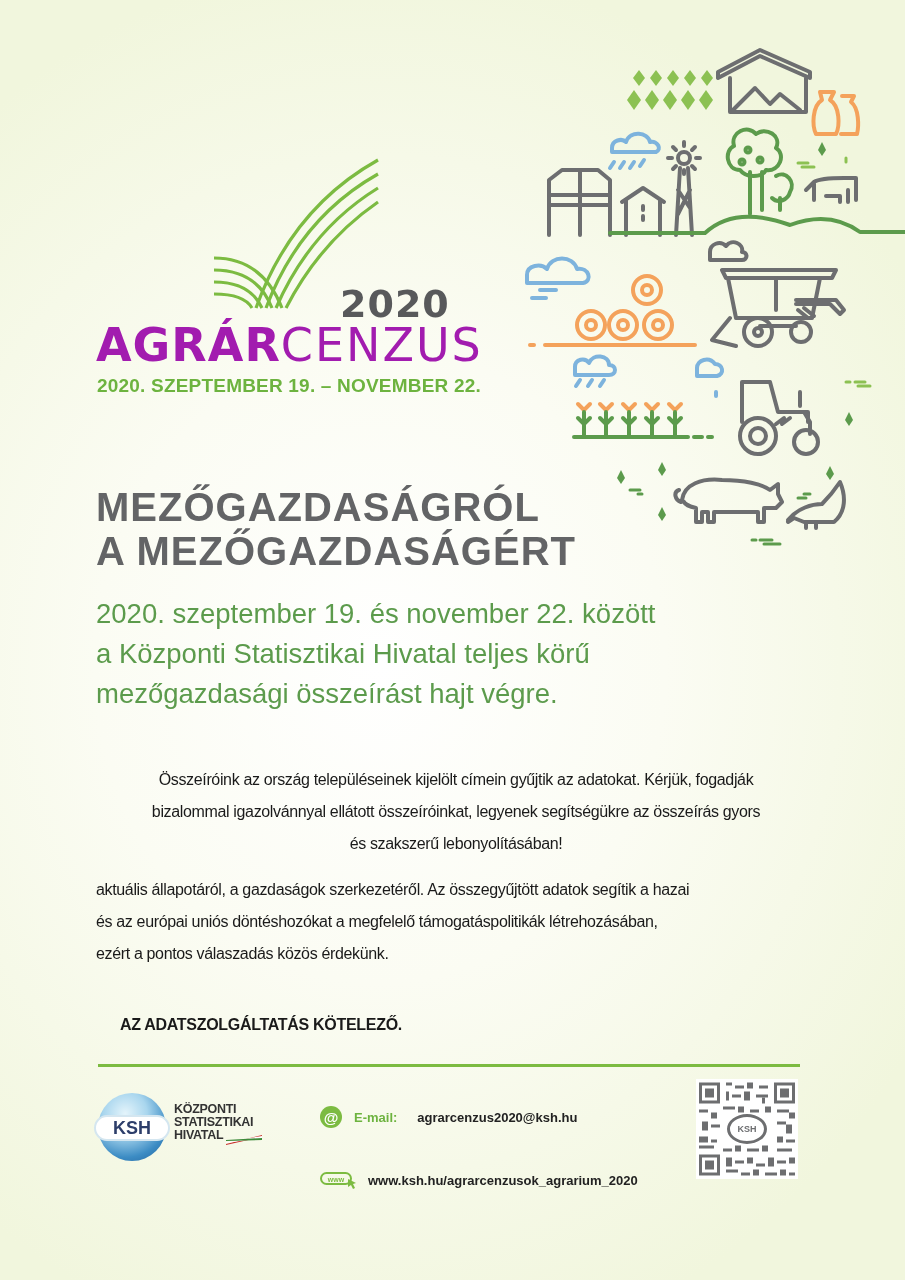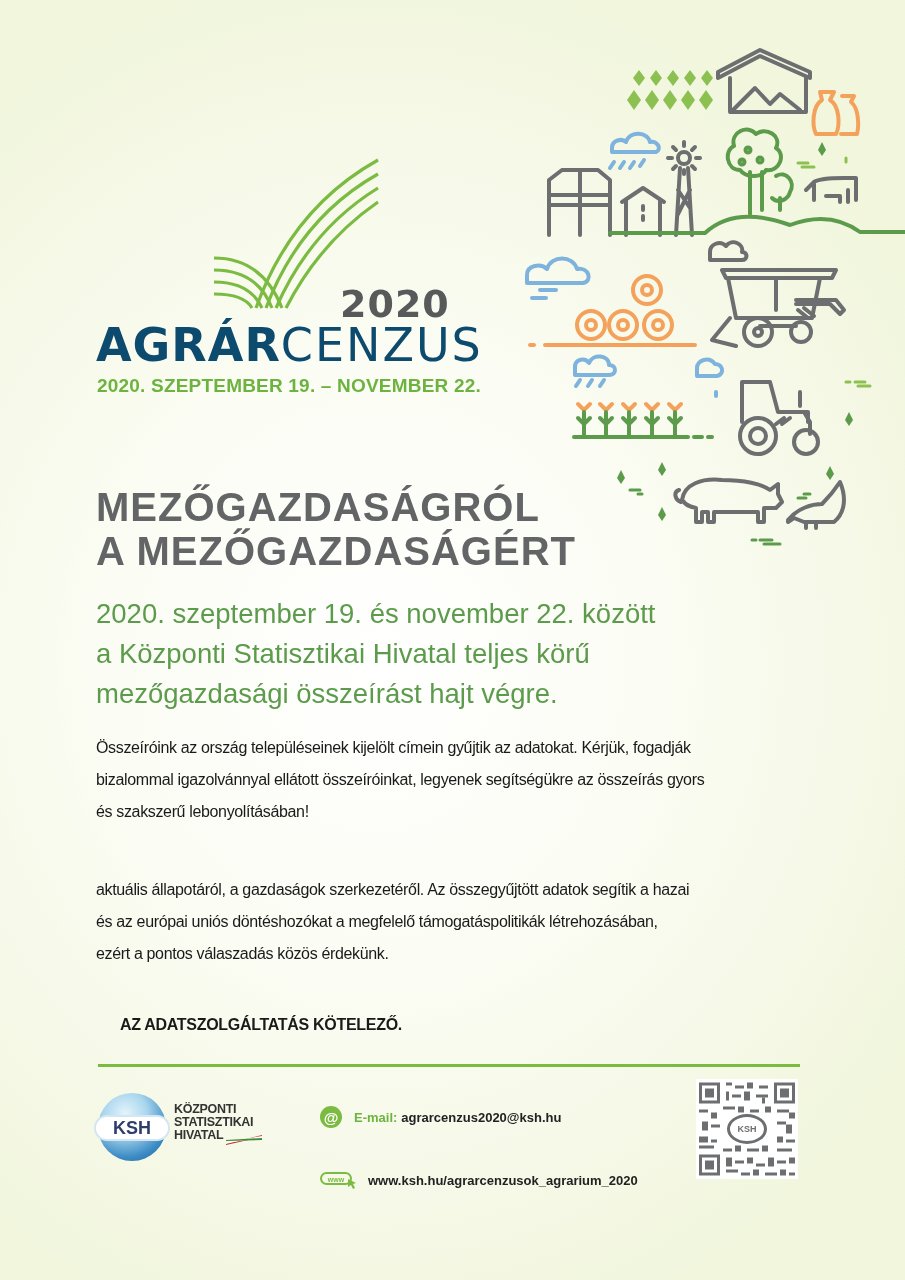--- a/index.html
+++ b/index.html
@@ -11,35 +11,35 @@
     color: #1a1a1a;
   }
   .abs { position: absolute; }
 
   
   #logo-mark { left: 212px; top: 158px; width: 180px; height: 160px; }
   #logo-year {
     left: 340px; top: 282px; font-size: 38px; font-weight: bold; color: #58595b;
     letter-spacing: 1px; font-family: "DejaVu Sans", sans-serif;
   }
-  #logo-word { left: 96px; top: 318px; font-size: 46px; color: #0c4a6e; font-family: "DejaVu Sans", sans-serif; letter-spacing: 1px; white-space: nowrap; }
+  #logo-word { left: 96px; top: 318px; font-size: 46px; color: #a21caf; font-family: "DejaVu Sans", sans-serif; letter-spacing: 1px; white-space: nowrap; }
   #logo-word .bold { font-weight: bold; }
   #logo-word .light { font-weight: normal; letter-spacing: 2px; }
   #logo-dates { left: 97px; top: 375px; font-size: 19px; font-weight: bold; color: #6db33f; letter-spacing: 0.2px; white-space: nowrap; }
 
   
   #illustration { left: 520px; top: 40px; width: 385px; height: 520px; }
 
   
   #headline { left: 96px; top: 485px; font-size: 40px; font-weight: bold; color: #636466; line-height: 44px; letter-spacing: 1px; }
   #subhead { left: 96px; top: 594px; font-size: 27.5px; font-weight: normal; color: #5c9b4c; line-height: 40px; }
 
   
   .para { left: 96px; width: 720px; font-size: 16px; line-height: 32px; color: #1a1a1a; font-family: "Liberation Sans Narrow", "Liberation Sans", sans-serif; letter-spacing: -0.35px; }
-  #para1 { top: 732px; }
+  #para1 { top: 764px; text-align: center; }
   #para2 { top: 874px; }
   #mandatory { left: 96px; top: 1016px; font-size: 16px; font-weight: bold; color: #1a1a1a; letter-spacing: -0.3px; margin-left: 24px; }
 
   #divider { left: 98px; top: 1064px; width: 702px; height: 3px; background: #7cbb41; }
 
   
   #ksh-logo { left: 98px; top: 1093px; width: 172px; height: 70px; }
   #ksh-ball {
     position: absolute; left: 0; top: 0; width: 68px; height: 68px; border-radius: 50%;
     background: radial-gradient(circle at 40% 30%, #e4f4fb 0%, #a9d6ee 35%, #3c8cc4 70%, #1f5d97 100%);
@@ -50,21 +50,21 @@
     display: flex; align-items: center; justify-content: center;
   }
   #ksh-band span { font-weight: bold; font-size: 18px; color: #2d3e6a; }
   #ksh-name { position: absolute; left: 76px; top: 10px; font-size: 12.5px; font-weight: bold; color: #333; line-height: 13px; letter-spacing: -0.3px; }
   #ksh-flag { position: absolute; left: 128px; top: 42px; width: 36px; height: 10px; }
 
   
   .contact { display: flex; align-items: center; font-size: 13px; font-weight: bold; color: #222; }
   #contact-email { left: 320px; top: 1106px; }
   #contact-web { left: 320px; top: 1143px; margin-top: 28px; }
-  .email-label { color: #6db33f; margin-right: 4px; }
+  .email-label { color: #6db33f; margin-right: 20px; }
   #at-icon {
     width: 22px; height: 22px; border-radius: 50%; background: #7cbb41; color: #fff;
     font-weight: bold; font-size: 15px; display: flex; align-items: center; justify-content: center; margin-right: 12px;
   }
   #www-icon { width: 40px; height: 18px; margin-right: 8px; }
   #email-value, #web-value { font-weight: bold; }
 
   
   #qr { left: 696px; top: 1079px; width: 102px; height: 100px; background: #fff; }
   #qr-badge {

